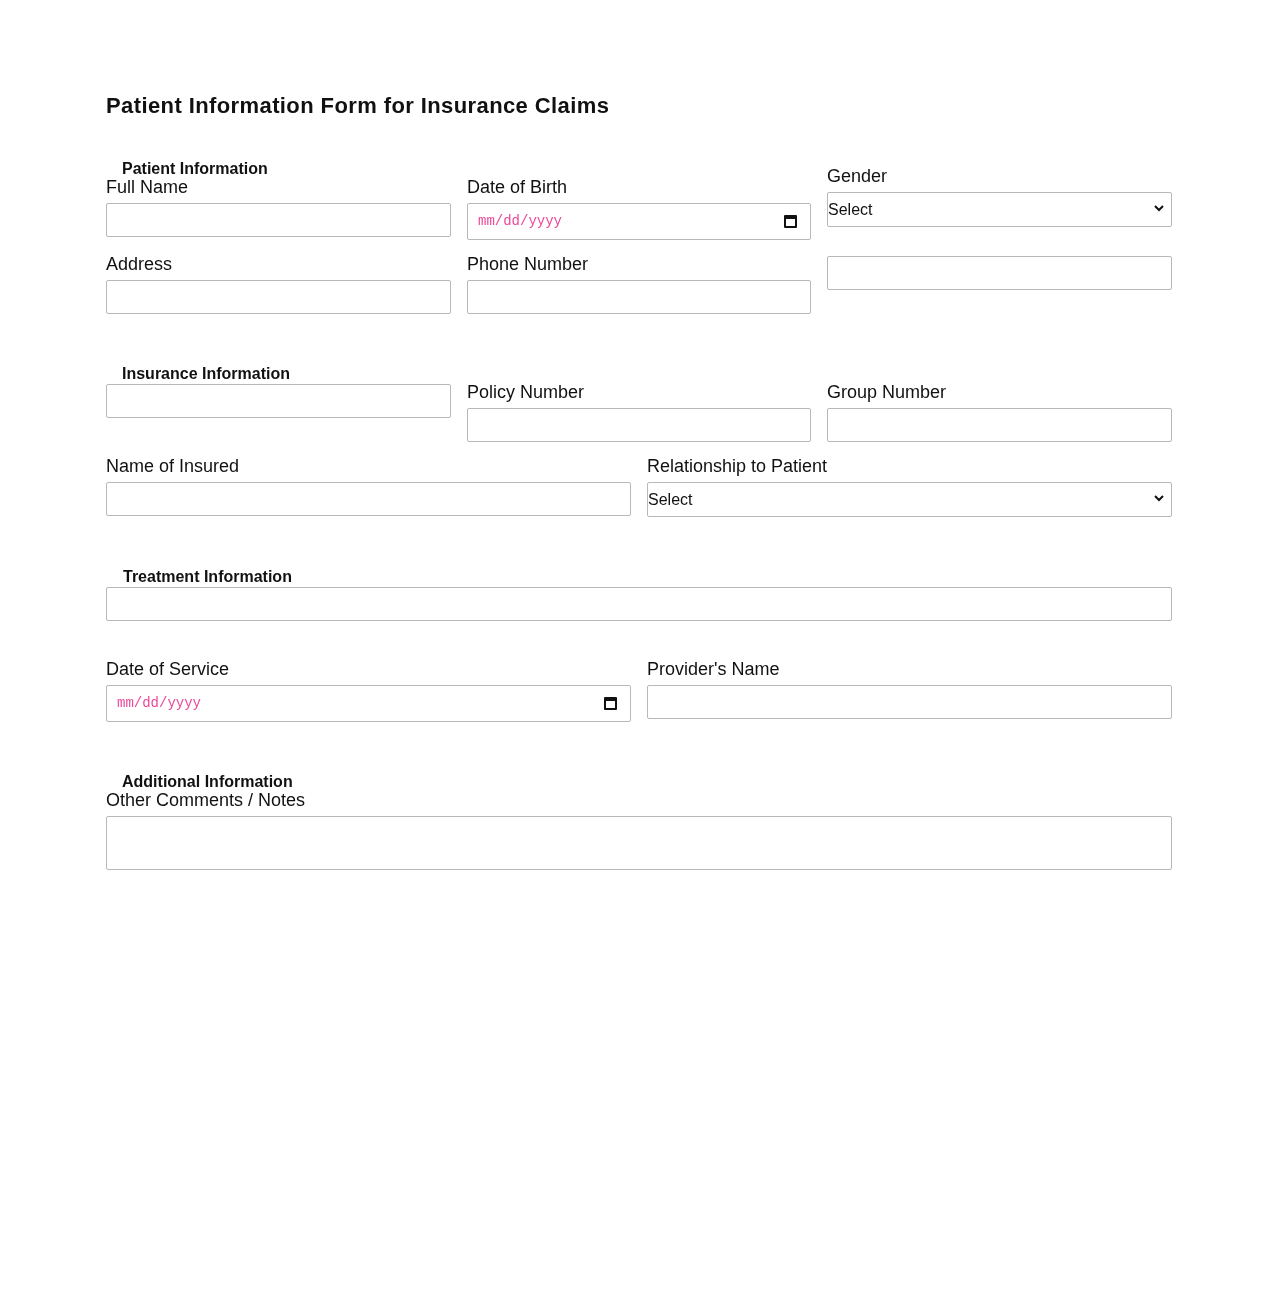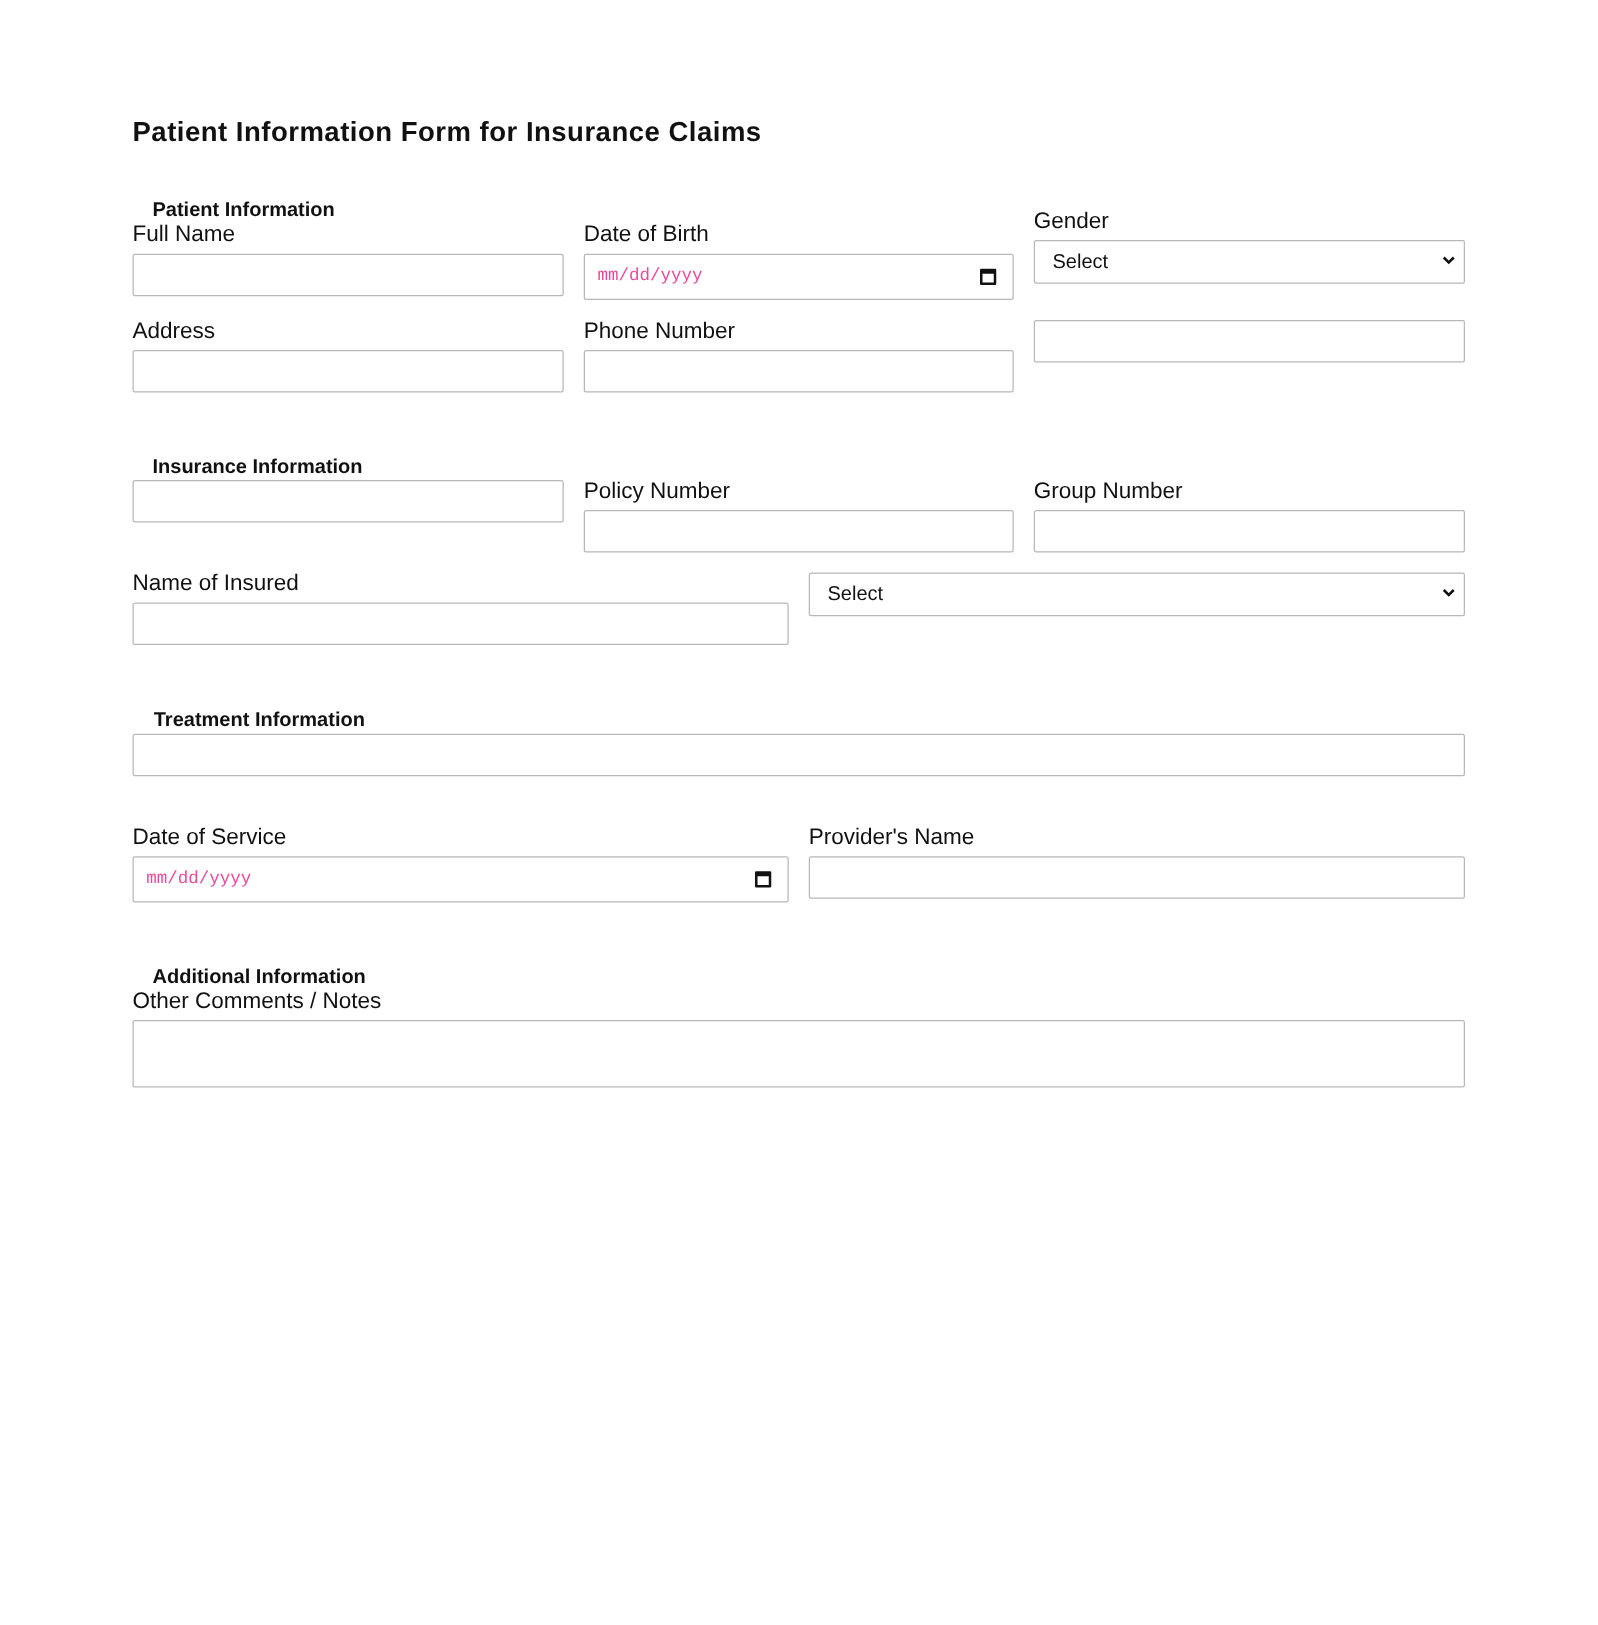--- a/index.html
+++ b/index.html
@@ -39,21 +39,21 @@
     font-family: "Liberation Mono", monospace; font-size: 14px;
     padding-left: 10px; line-height: 35px; color: #ec4899;
   }
   .date-ctrl .cal {
     position: absolute; right: 13px; top: 11px;
     width: 13px; height: 13px; border: 2px solid #111; border-top-width: 4px;
     border-radius: 1px;
   }
   .select-ctrl {
     height: 35px; position: relative;
-    padding-left: 14px; line-height: 33px; color: #111;
+    line-height: 33px; color: #111;
   }
   .select-ctrl .chev {
     position: absolute; right: 5px; top: 8px; width: 14px; height: 14px;
   }
   textarea.ctrl { height: 54px; resize: none; }
 </style>
 </head>
 <body>
 
 <div class="container">
@@ -106,20 +106,21 @@
   <div class="field" style="top:384px;left:721px;width:345px">
     <label>Group Number</label>
     <input class="ctrl" type="text" style="">
   </div>
 
   <div class="field" style="top:458px;left:0;width:525px">
     <label>Name of Insured</label>
     <input class="ctrl" type="text" style="">
   </div>
   <div class="field" style="top:458px;left:541px;width:525px">
+    <label>Relationship to Patient</label>
     <div class="ctrl select-ctrl">
       <span>Select</span>
       <svg class="chev" viewBox="0 0 14 14">
           <path d="M3 5 L7 9 L11 5" fill="none" stroke="#111" stroke-width="2"></path>
         </svg>
     </div>
   </div>
 
   <h3 class="section-title" style="top:552px;left:1px">Treatment Information</h3>
 

